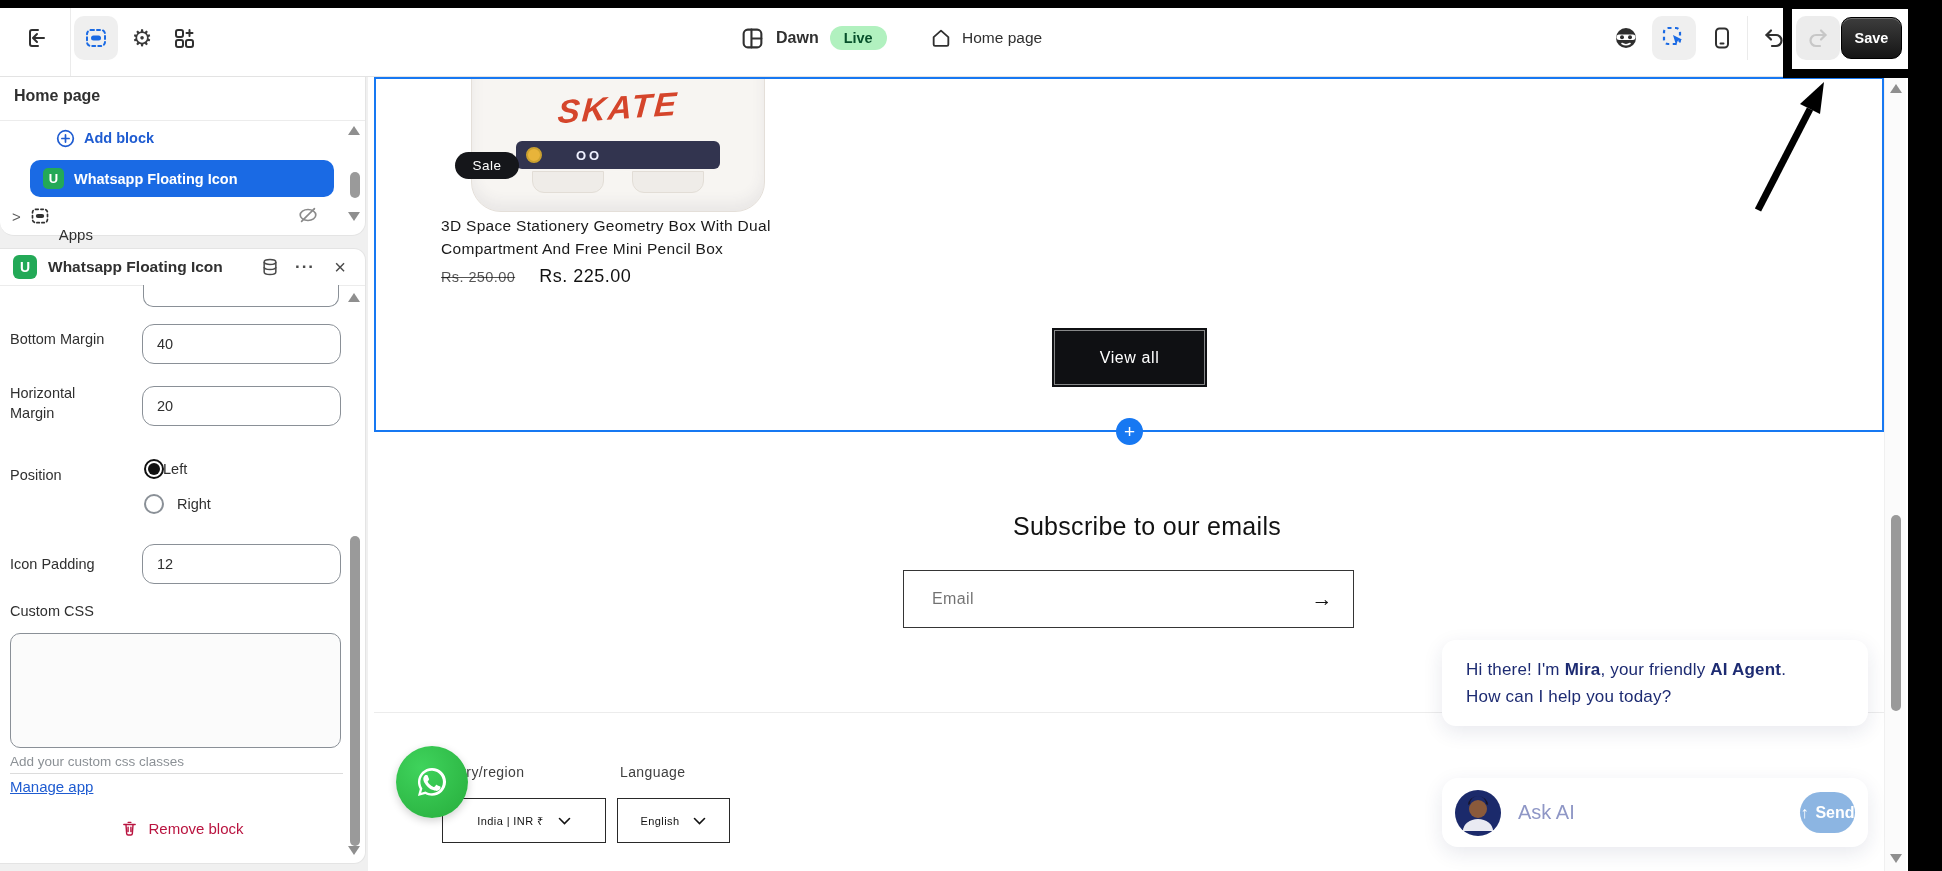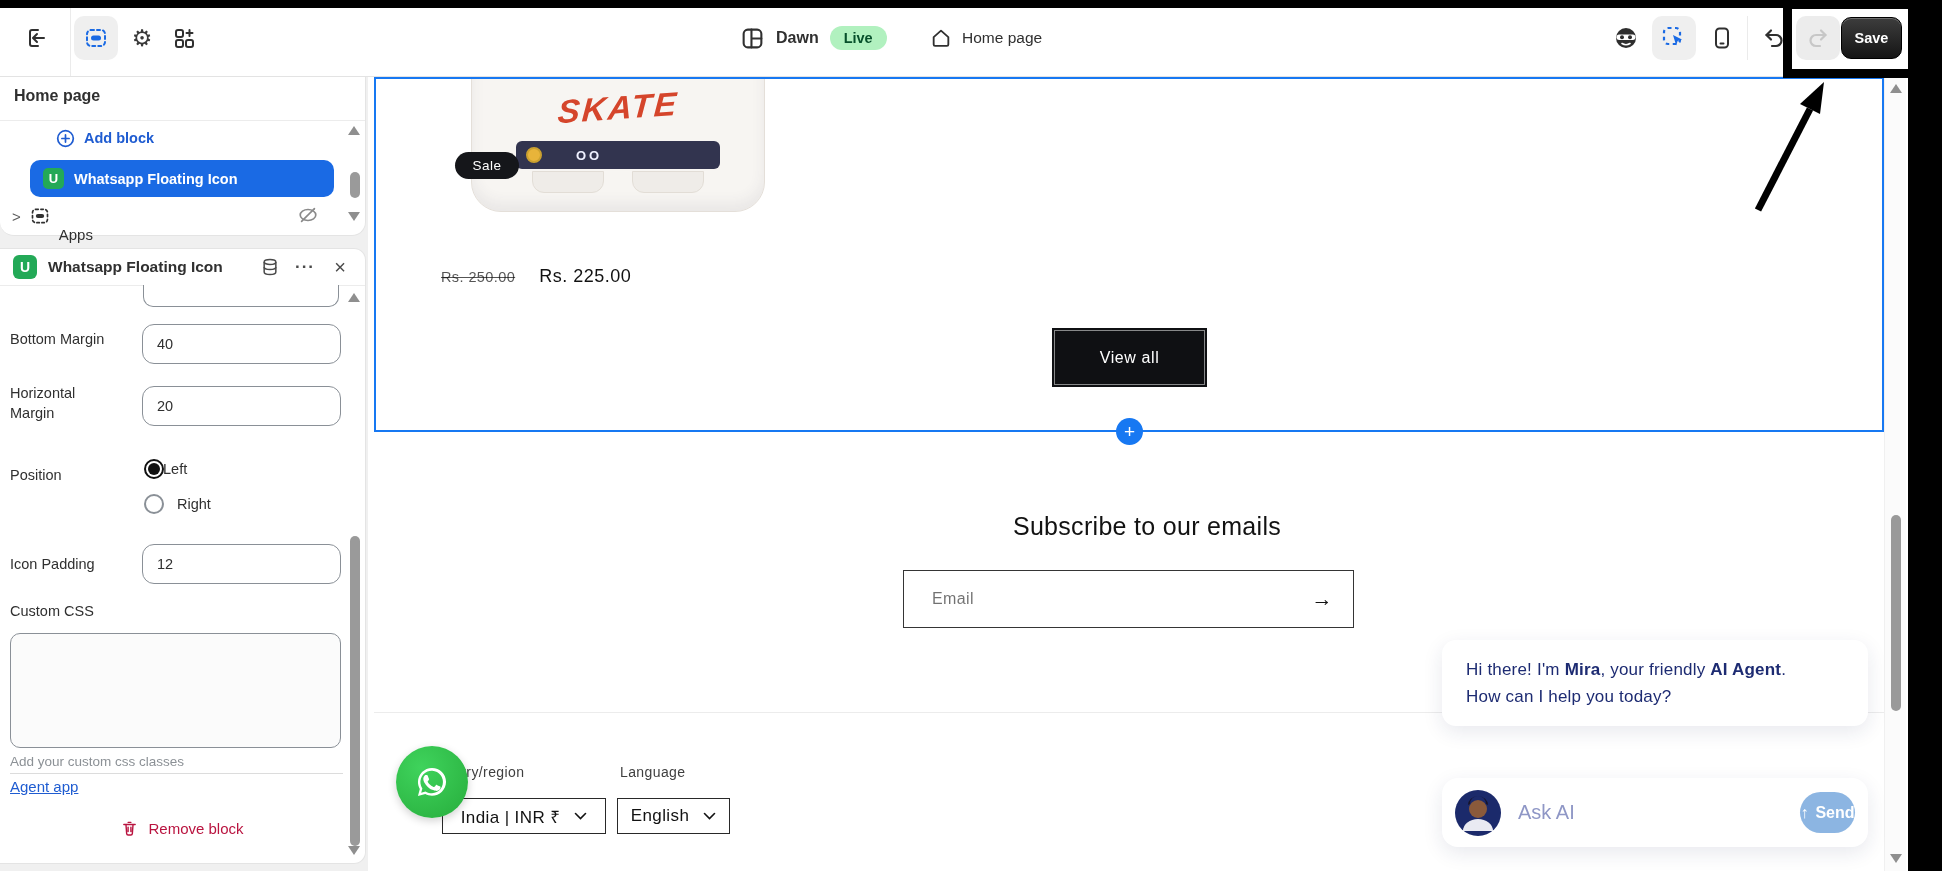--- a/index.html
+++ b/index.html
@@ -92,22 +92,22 @@
     display:flex;align-items:center;justify-content:center;cursor:pointer;box-sizing:border-box;}
   .news-hd{position:absolute;left:24px;top:436px;width:1510px;text-align:center;font-size:25px;color:#121212;letter-spacing:.3px;}
   .email-box{position:absolute;left:535px;top:494px;width:451px;height:58px;border:1px solid rgba(18,18,18,.85);
     display:flex;align-items:center;box-sizing:border-box;background:#fff;}
   .email-box input{flex:1;border:none;outline:none;background:transparent;padding-left:28px;font-size:16px;color:#121212;
     font-family:"Liberation Sans",sans-serif;letter-spacing:.4px;}
   .email-box input::placeholder{color:rgba(18,18,18,.6);}
   .email-arrow{width:62px;text-align:center;font-size:21px;color:#121212;cursor:pointer;}
   .foot-div{position:absolute;left:6px;top:636px;width:1510px;height:1px;background:#ececec;}
   .foot-lbl{position:absolute;top:688px;font-size:14px;color:#3f3f3f;letter-spacing:.4px;}
-  .selector{position:absolute;top:722px;height:36px;border:1px solid rgba(18,18,18,.9);display:flex;align-items:center;
-    justify-content:center;gap:14px;font-size:17px;letter-spacing:.4px;cursor:pointer;background:#fff;box-sizing:border-box;}
+  .selector{position:absolute;top:722px;height:45px;border:1px solid rgba(18,18,18,.9);display:flex;align-items:center;
+    justify-content:center;gap:14px;font-size:11px;letter-spacing:.4px;cursor:pointer;background:#fff;box-sizing:border-box;}
   .wa-float{position:absolute;left:28px;top:670px;width:72px;height:72px;border-radius:50%;
     background:radial-gradient(circle at 35% 30%,#3fd35c,#27ad3c);display:flex;align-items:center;justify-content:center;
     box-shadow:0 3px 8px rgba(0,0,0,.18);cursor:pointer;z-index:6;}
 
   
   .chat-card{position:absolute;left:1074px;top:564px;width:426px;height:86px;background:#fff;border-radius:14px;
     box-shadow:0 6px 20px rgba(30,40,90,.10);padding:16px 24px;box-sizing:border-box;
     font-size:17px;line-height:27px;color:#1d2b72;letter-spacing:.2px;z-index:7;}
   .chat-card b{font-weight:700;}
   .chat-bar{position:absolute;left:1074px;top:702px;width:426px;height:69px;background:#fff;border-radius:16px;
@@ -314,21 +314,21 @@
     <div class="radio" style="left:144px;top:245px;"></div>
     <div class="r-lbl" style="left:177px;top:247px;">Right</div>
 
     <div class="f-label" style="top:305px;">Icon Padding</div>
     <input class="f-input" style="top: 295px;" value="12">
 
     <div class="f-label" style="top:352px;">Custom CSS</div>
     <textarea class="css-area" style=""></textarea>
     <div class="help-txt">Add your custom css classes</div>
     <div class="hdiv" style="top:524px;left:10px;right:22px;background:#dcdcdc;"></div>
-    <a class="manage">Agent app</a>
+    <a class="manage">Manage app</a>
 
     <div class="remove-row">
       <span>
         <svg width="17" height="18" viewBox="0 0 24 24" fill="none" stroke="#b9133f" stroke-width="2" stroke-linecap="round">
           <path d="M4 7 h16 M10 4 h4 M7 7 l1 13 a2 2 0 0 0 2 1.8 h4 a2 2 0 0 0 2 -1.8 L17 7 M10 11 v6 M14 11 v6"></path>
         </svg>
       </span>
       <span>Remove block</span>
     </div>
 
@@ -347,20 +347,21 @@
 
       <div class="brand">SKATE</div>
       <div class="dstrip">
         <span class="ycirc"></span>
         <span class="oo">OO</span>
       </div>
       <div style="position:absolute;left:60px;top:152px;width:70px;height:20px;background:#efece8;border:1px solid #e2ddd6;border-radius:0 0 12px 12px;"></div>
       <div style="position:absolute;right:60px;top:152px;width:70px;height:20px;background:#efece8;border:1px solid #e2ddd6;border-radius:0 0 12px 12px;"></div>
     </div>
     <div class="sale-badge">Sale</div>
+    <div class="prod-title">3D Space Stationery Geometry Box With Dual Compartment And Free Mini Pencil Box</div>
     <div class="price-row">
       <span class="old-price">Rs. 250.00</span>
       <span class="new-price">Rs. 225.00</span>
     </div>
 
     <div class="view-all">View all</div>
 
     <div class="outline"></div>
     <div class="plus-btn">
       <span>+</span>

